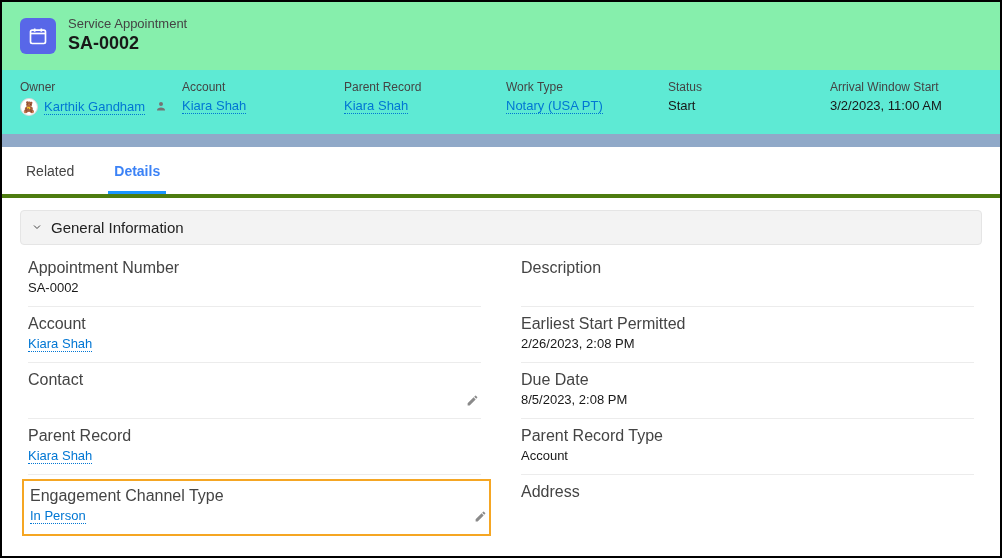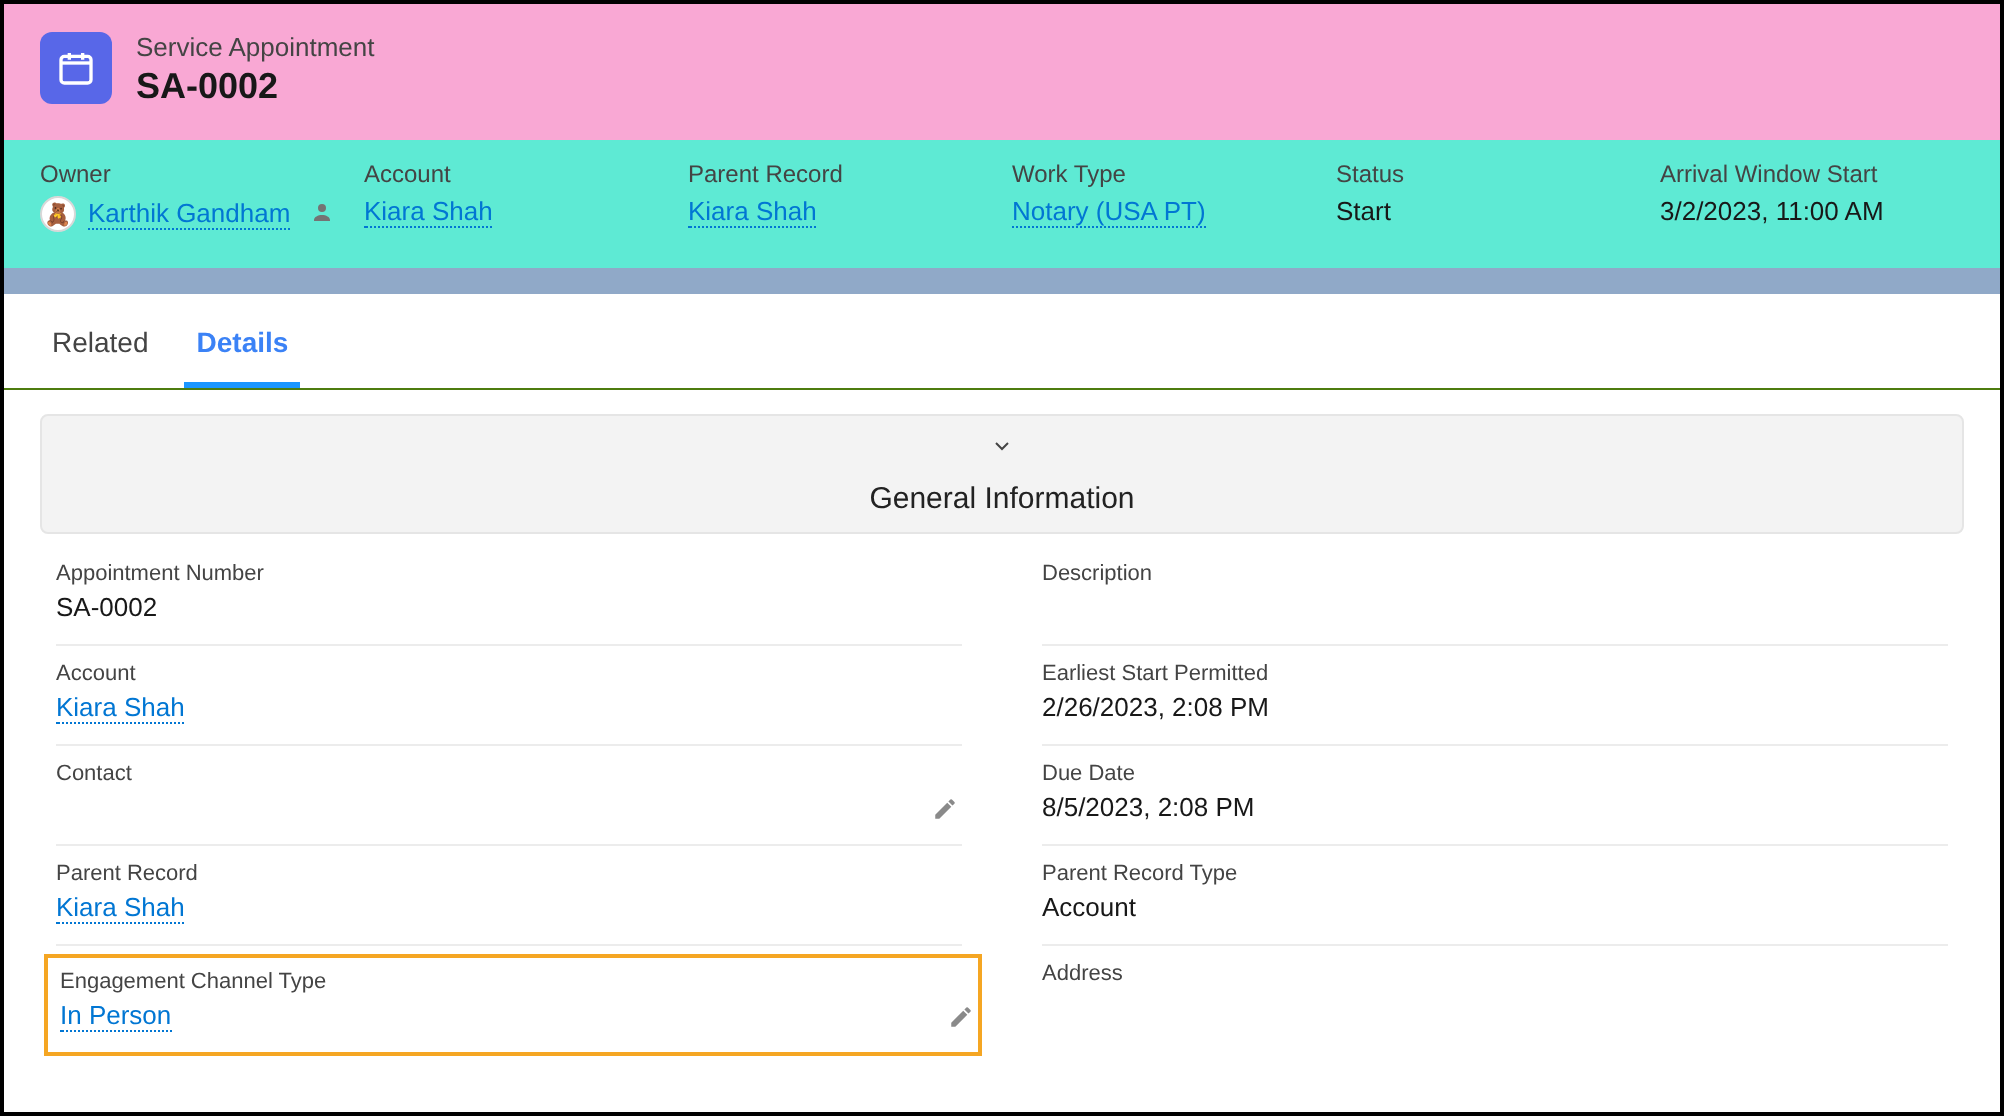--- a/index.html
+++ b/index.html
@@ -13,24 +13,24 @@
     height: 558px;
     overflow: hidden;
   }
   a.link {
     color: #0176d3;
     text-decoration: none;
     border-bottom: 1px dotted #0176d3;
     cursor: pointer;
   }
   .header {
-    background: #f9a8d4;
+    background: #86efac;
     padding: 14px 18px 16px 18px;
     display: flex;
-    align-items: flex-start;
+    align-items: flex-end;
     gap: 12px;
   }
   .header-icon {
     width: 36px; height: 36px;
     background: #5867e8;
     border-radius: 6px;
     display: flex;
     align-items: center;
     justify-content: center;
     color: #fff;
@@ -55,22 +55,22 @@
     display: inline-flex; align-items: center; justify-content: center;
     font-size: 11px;
   }
   .change-owner { color: #747474; font-size: 12px; margin-left: 4px; }
 
   .band { height: 13px; background: #90a9c8; }
 
   .tabs {
     display: flex;
     padding: 2px 18px 0 18px;
-    border-bottom: 1px solid #4d7c0f;
-    gap: 12px;
+    border-bottom: 4px solid #4d7c0f;
+    gap: 28px;
   }
   .tab {
     padding: 14px 6px 12px 6px;
     font-size: 14px;
     color: #444;
     cursor: pointer;
     border-bottom: 3px solid transparent;
   }
   .tab.active {
     color: #3b82f6;
@@ -83,37 +83,36 @@
     background: #f3f3f3;
     border: 1px solid #e5e5e5;
     border-radius: 4px;
     padding: 8px 10px;
     display: flex;
     align-items: center;
     gap: 8px;
     font-size: 15px;
     color: #222;
     cursor: pointer;
-    flex-direction: column;
   }
 
   .details-grid {
     display: flex;
     gap: 40px;
     padding: 6px 8px 0 8px;
   }
   .col { flex: 1; }
   .field {
     border-bottom: 1px solid #ececec;
     padding: 8px 0 8px 0;
     position: relative;
   }
   .col .field:last-child { border-bottom: none; }
   .field-label {
-    font-size: 11px;
+    font-size: 16px;
     color: #444;
     margin-bottom: 3px;
   }
   .field-value {
     font-size: 13px;
     color: #181818;
     min-height: 18px;
   }
   .edit-pencil {
     position: absolute;

